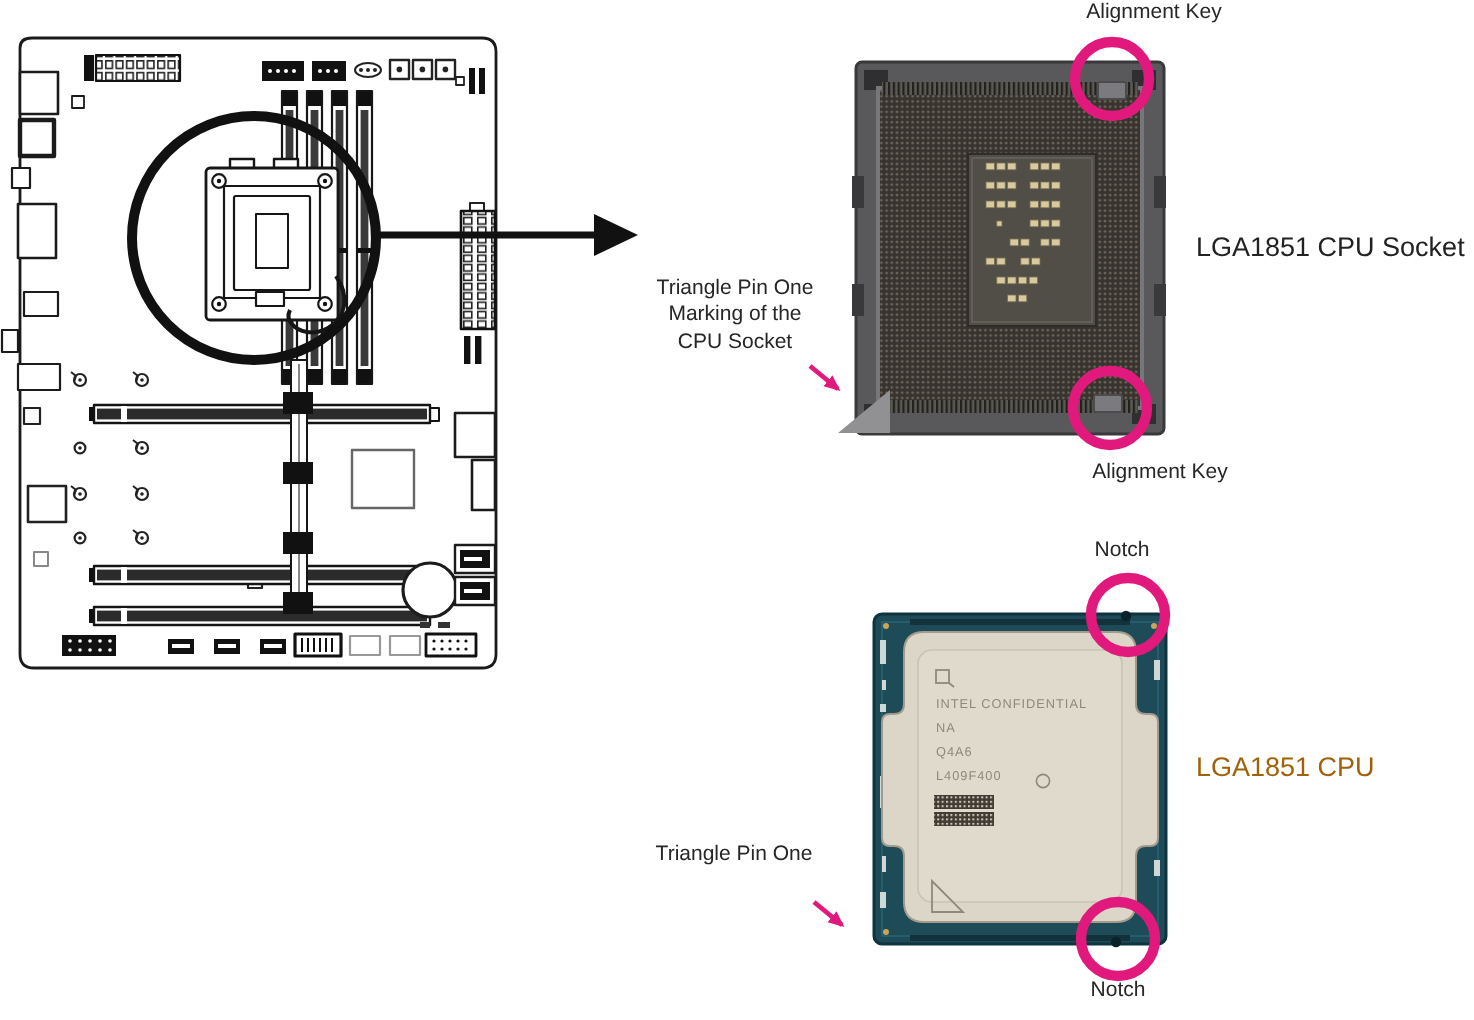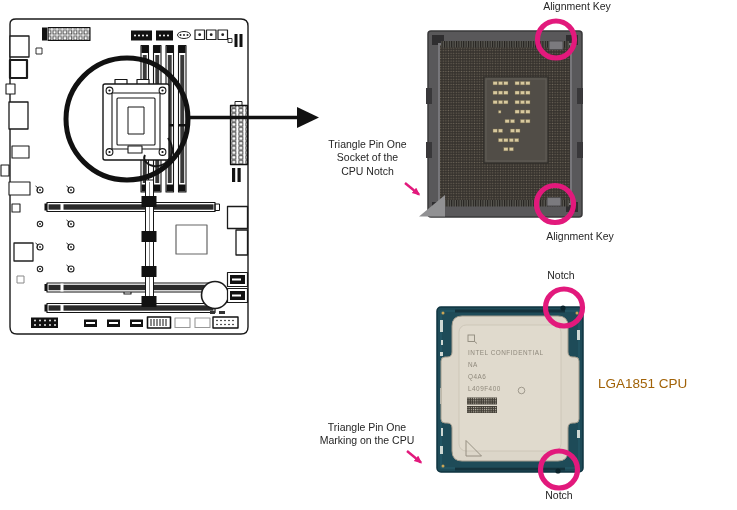--- a/index.html
+++ b/index.html
@@ -376,31 +376,31 @@
     <circle cx="555" cy="204" r="18.5"></circle>
     <circle cx="564" cy="307.5" r="18.5"></circle>
     <circle cx="559" cy="469.5" r="18.5"></circle>
   </g>
   <line x1="405" y1="183" x2="419" y2="194.5" stroke="#e2197c" stroke-width="2.4" marker-end="url(#pinkArrow)"></line>
   <line x1="407" y1="451" x2="421" y2="462.5" stroke="#e2197c" stroke-width="2.4" marker-end="url(#pinkArrow)"></line>
 </svg>
 
 <div class="lbl center" id="lbl-align-top">Alignment Key</div>
 <div class="lbl center" id="lbl-align-bottom">Alignment Key</div>
+<div class="lbl" id="lbl-socket-title">LGA1851 CPU Socket</div>
 <div class="lbl right" id="lbl-socket-pin1">
   <div>Triangle Pin One</div>
-  <div>Socket of the</div>
-  <div>CPU Notch</div>
+  <div>Marking of the</div>
+  <div>CPU Socket</div>
 </div>
 <div class="lbl center" id="lbl-notch-top">Notch</div>
 <div class="lbl center" id="lbl-notch-bottom">Notch</div>
 <div class="lbl" id="lbl-cpu-title">LGA1851 CPU</div>
 <div class="lbl right" id="lbl-cpu-pin1">
   <div>Triangle Pin One</div>
-  <div>Marking on the CPU</div>
 </div>
 <div class="lbl" id="ihs-text">
   <div>INTEL CONFIDENTIAL</div>
   <div>NA</div>
   <div>Q4A6</div>
   <div>L409F400</div>
 </div>
 
 </div>
 

